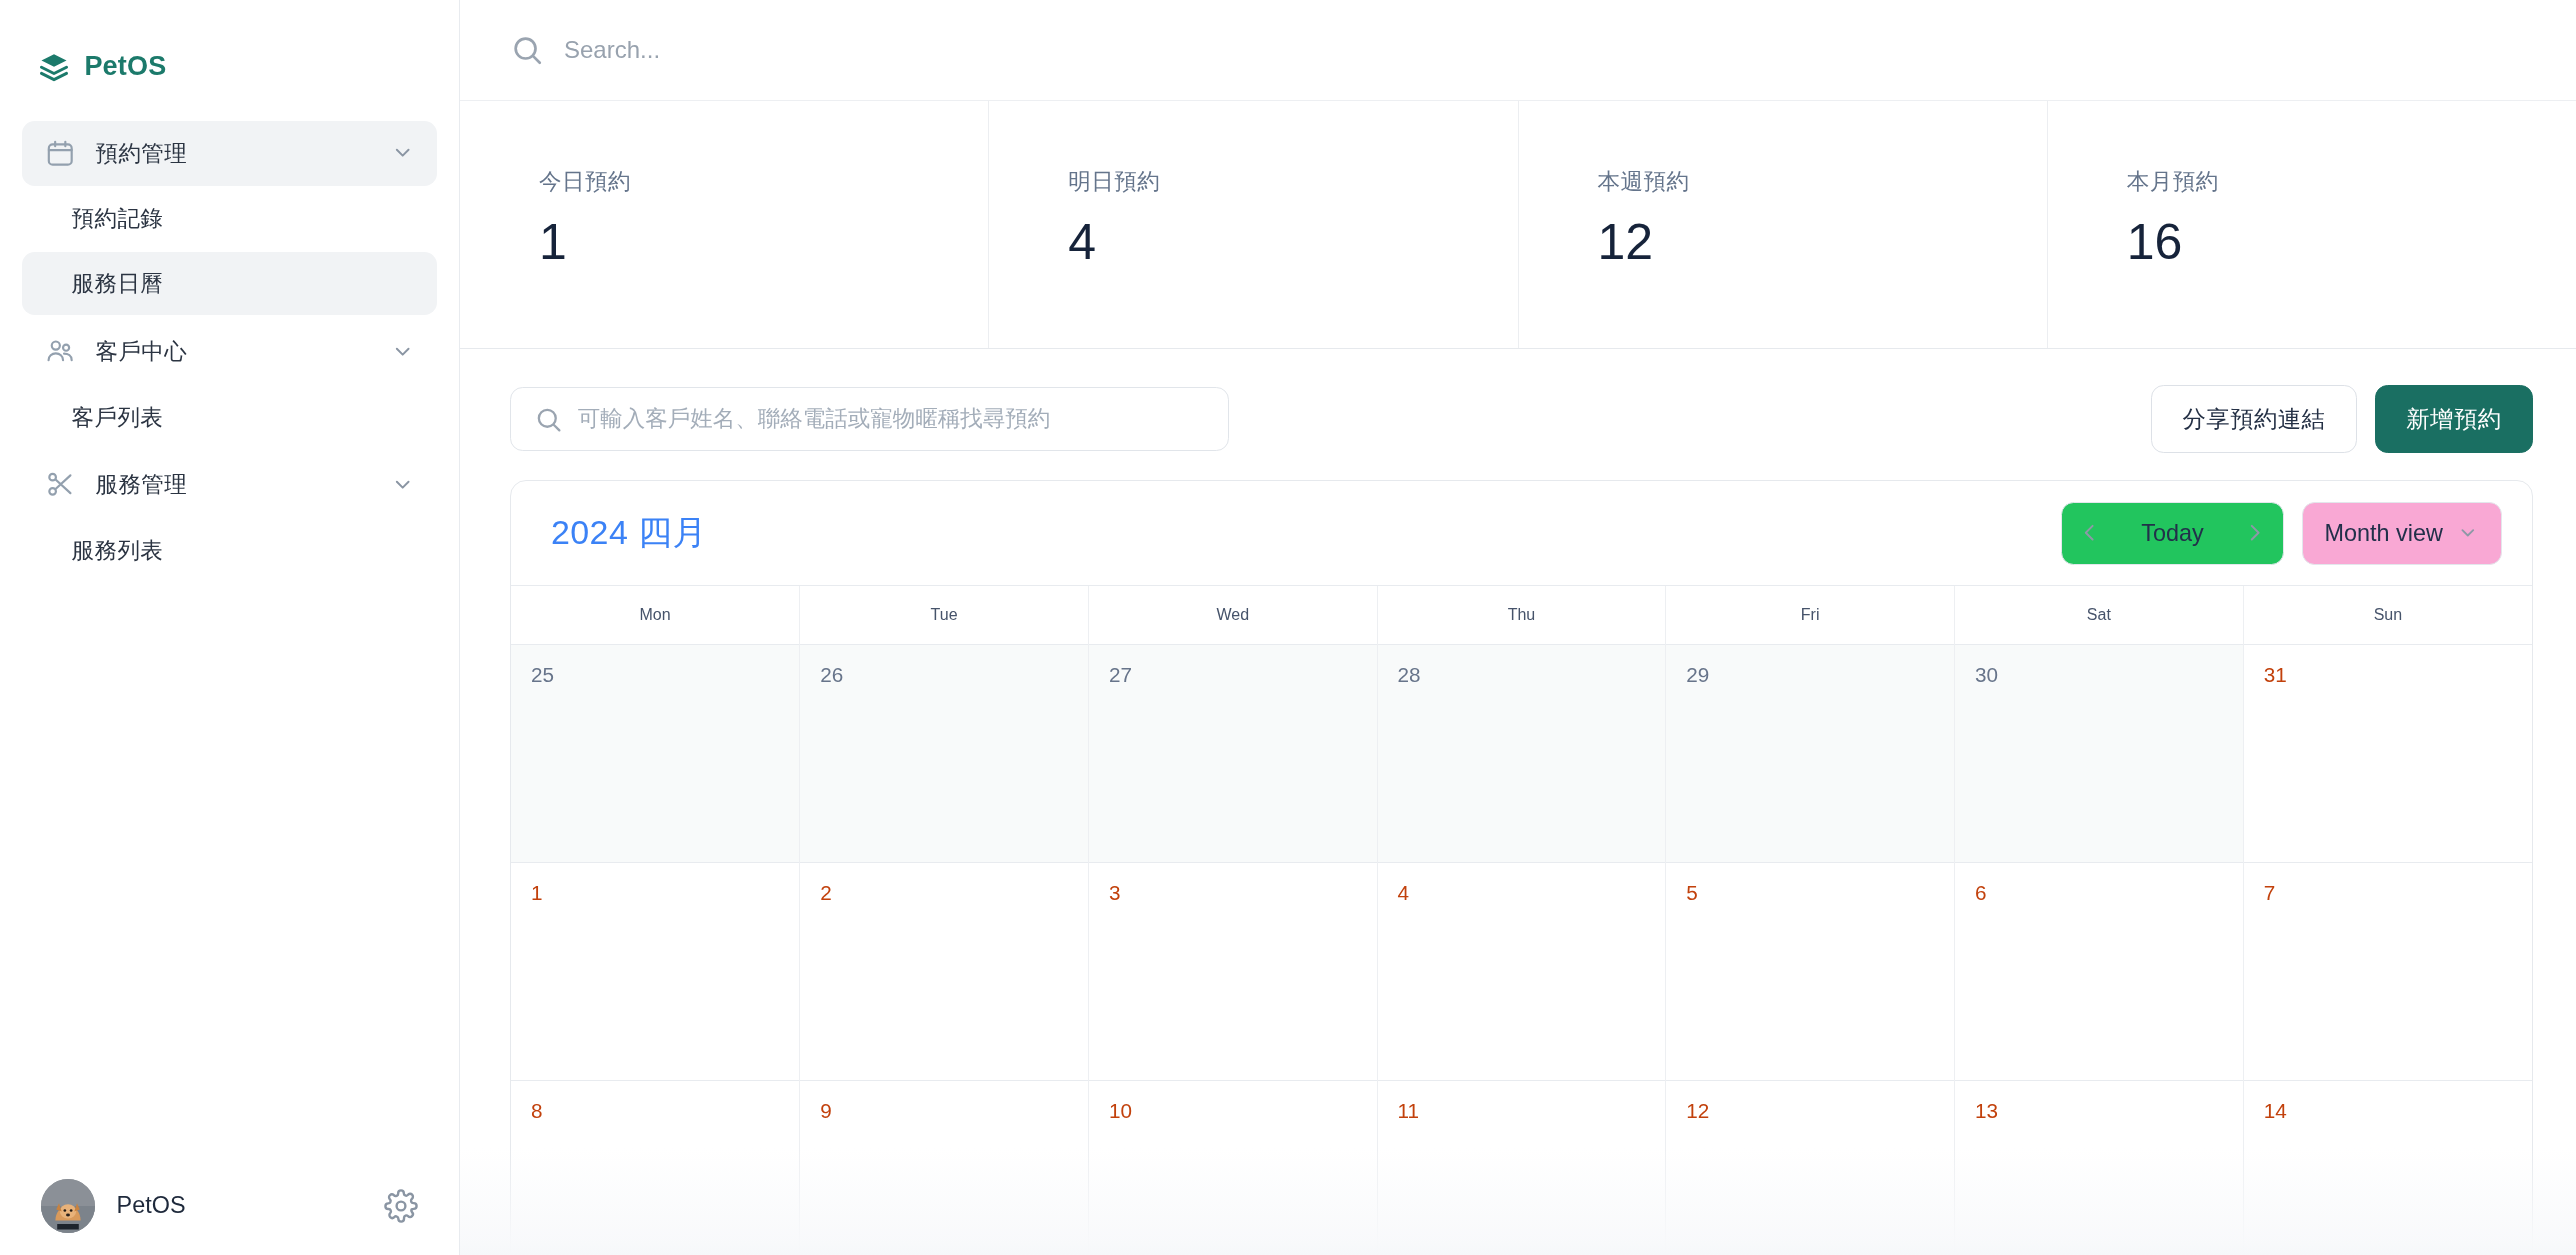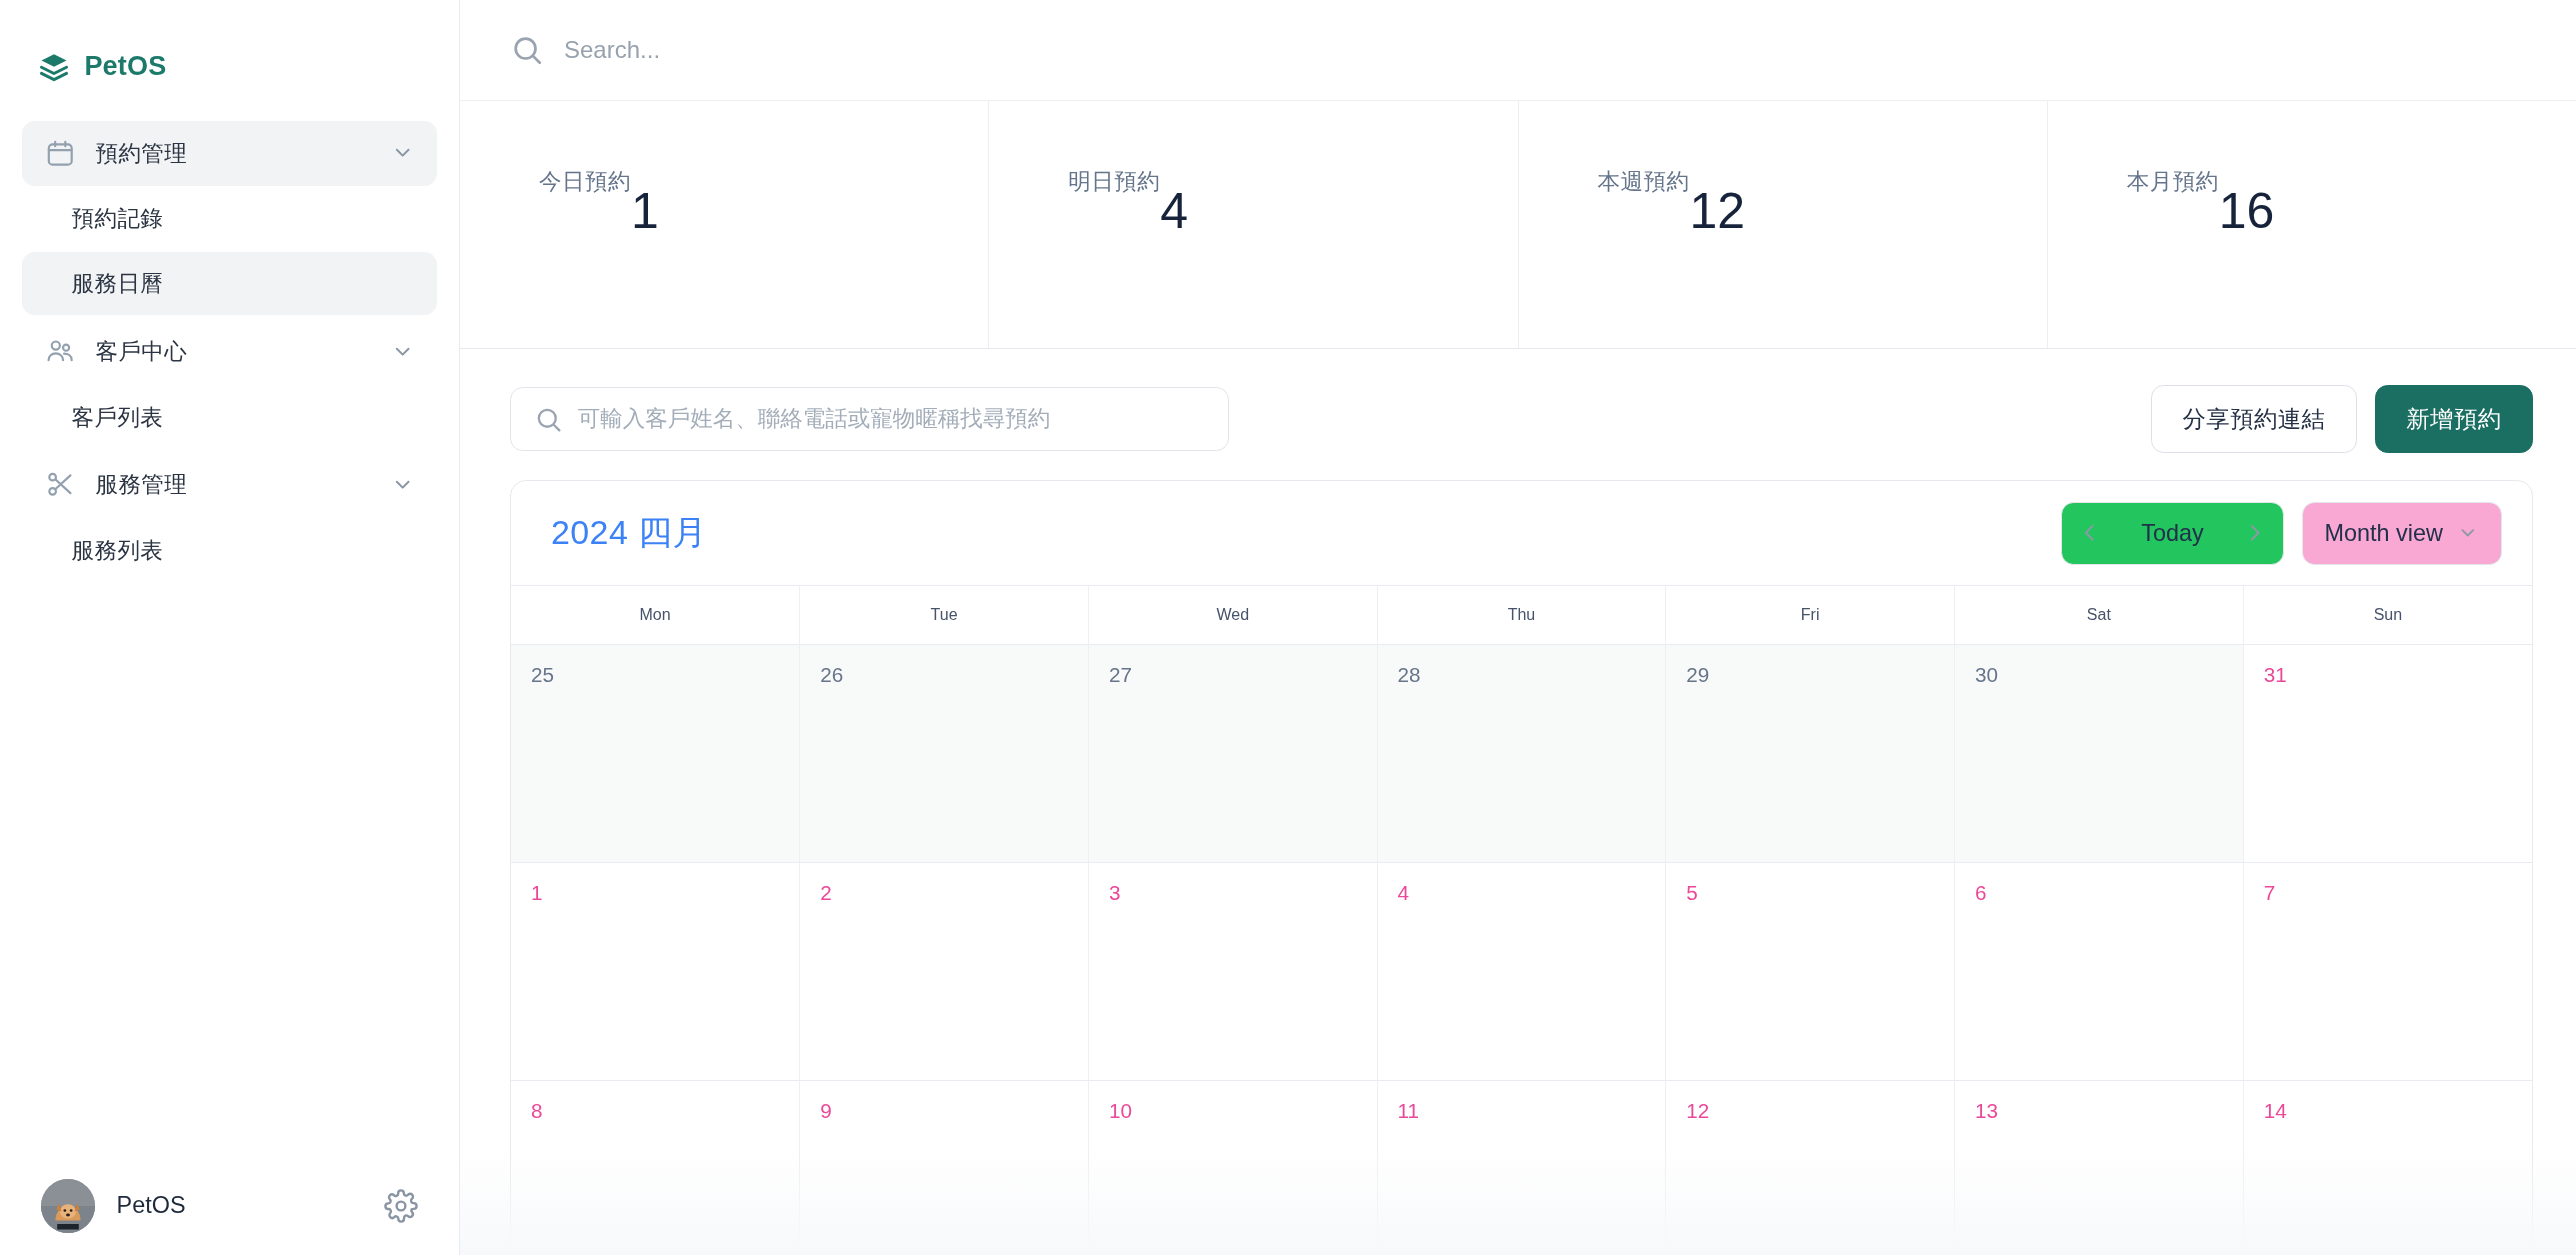--- a/index.html
+++ b/index.html
@@ -79,21 +79,21 @@
   .topbar-input::placeholder{color:#98a2ae;}
 
   
   .stats{
     display:flex;height:248px;min-height:248px;
     border-bottom:0.9px solid #e6e9ed;background:#fff;
   }
   .stat{
     flex:1 1 0;padding:65px 0 0 79px;
     border-right:0.9px solid #eceef1;
-    display:flex;flex-direction:row;justify-content:flex-start;
+    display:flex;flex-direction:column;justify-content:flex-start;
   }
   .stat:last-child{border-right:none;}
   .stat-label{font-size:22.5px;color:#64748b;letter-spacing:0.5px;}
   .stat-value{font-size:50px;font-weight:400;color:#16233a;margin-top:20px;line-height:1;}
 
   
   .toolbar{
     display:flex;align-items:center;
     padding:36px 43px 27px 50px;gap:18px;background:#fff;
   }
@@ -155,21 +155,21 @@
     background:#fff;text-align:center;
   }
   table.cal th:first-child{border-left:none;}
   table.cal td{
     height:218px;vertical-align:top;
     border-top:0.9px solid #e8ebef;border-left:0.9px solid #edeff2;
     padding:18px 0 0 20px;background:#fff;
   }
   table.cal td:first-child{border-left:none;}
   table.cal td.other{background:#f8fafa;}
-  .daynum{font-size:20.7px;color:#ec4899;}
+  .daynum{font-size:20.7px;color:#c2410c;}
   td.other .daynum{color:#67748a;}
 
   .bottom-fade{
     position:absolute;left:0;right:0;bottom:0;height:108px;
     background:linear-gradient(to bottom,rgba(255,255,255,0) 0%,rgba(248,249,251,.92) 85%,rgba(246,248,250,1) 100%);
     pointer-events:none;
   }
 </style>
 </head>
 <body>

